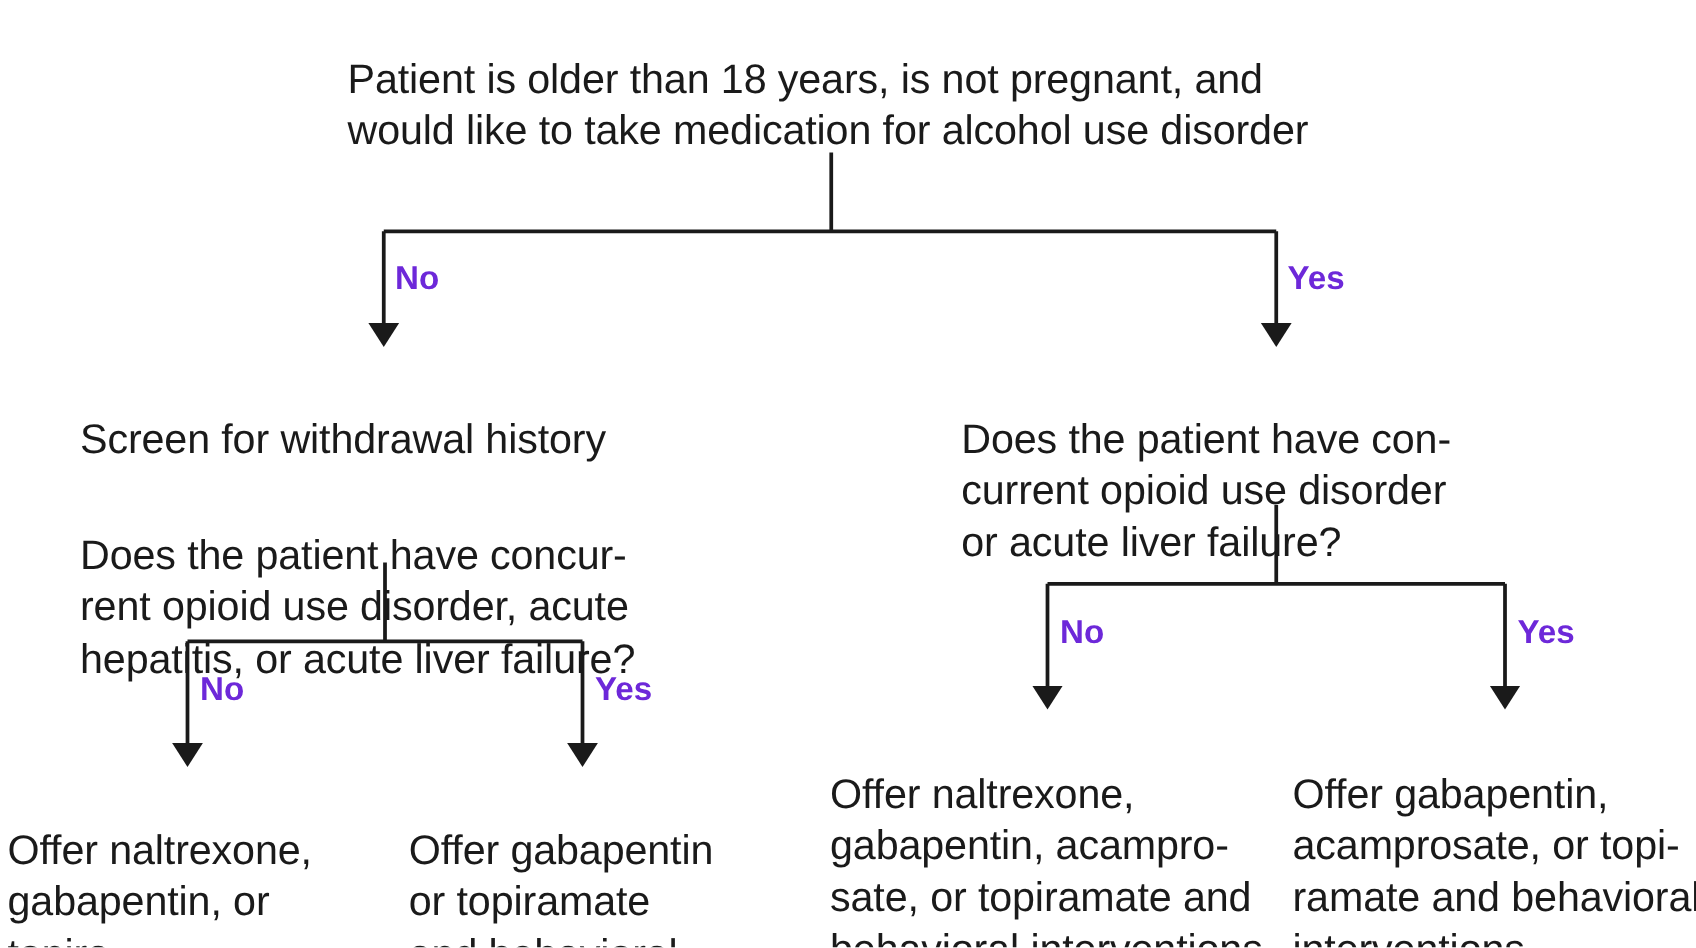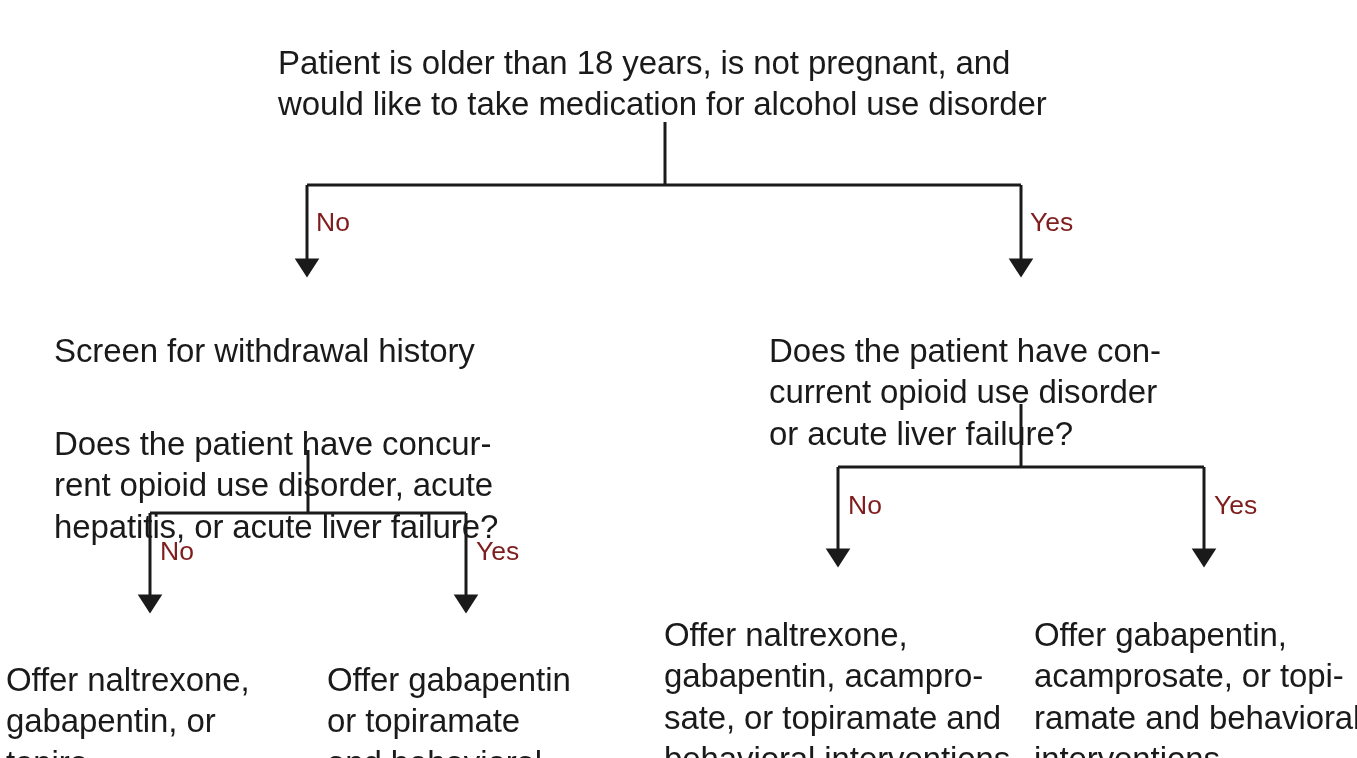--- a/index.html
+++ b/index.html
@@ -32,31 +32,31 @@
     font-weight: 400;
     letter-spacing: -0.1px;
     color: #1a1a1a;
     white-space: pre-line;
   }
   .node .line { display: block; }
   .edge-label {
     position: absolute;
     font-size: 26.5px;
     line-height: 1;
-    font-weight: 400;
-    color: #7f1d1d;
+    font-weight: 700;
+    color: #6d28d9;
     white-space: nowrap;
   }
 
   
   #node-root { left: 278px; top: 0px; width: 800px; }
   #node-root .q { margin-top: 16px; display: block; }
 
   
-  #node-no-branch  { left: 54px;  top: 288px; width: 500px; }
+  #node-no-branch  { left: 64px;  top: 288px; width: 500px; }
   #node-no-branch .q { margin-top: 10px; display: block; }
   #node-yes-branch { left: 769px; top: 288px; width: 444px; }
 
   
   #node-leaf-1 { left: 6px;   top: 617px; width: 288px; }
   #node-leaf-2 { left: 327px; top: 617px; width: 280px; }
   #node-leaf-3 { left: 664px; top: 572px; width: 350px; }
   #node-leaf-4 { left: 1034px; top: 572px; width: 340px; }
 
   

